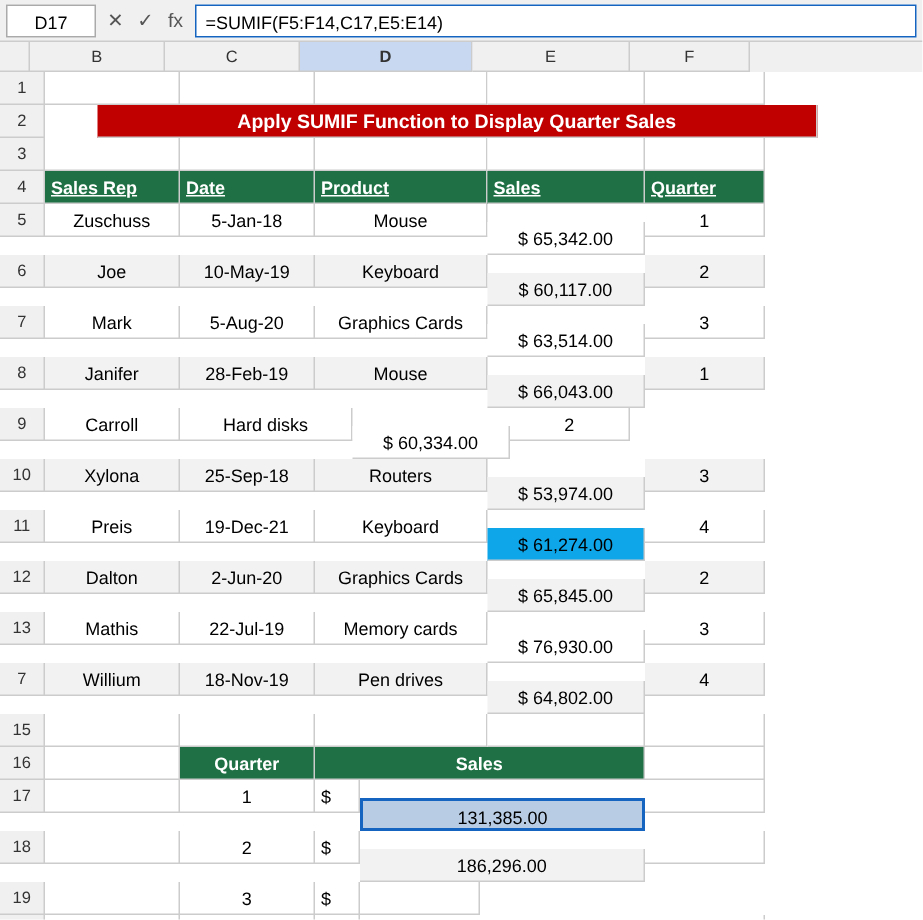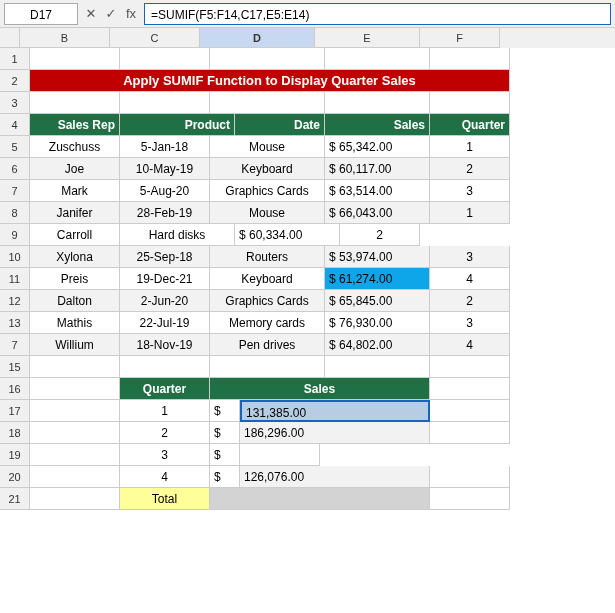--- a/index.html
+++ b/index.html
@@ -16,21 +16,21 @@
     .top-bar {
       display: flex;
       align-items: center;
       height: 28px;
       background: #f0f0f0;
       border-bottom: 1px solid #ccc;
       padding: 0 4px;
       gap: 4px;
     }
     .cell-ref-box {
-      width: 74px;
+      width: 60px;
       height: 22px;
       border: 1px solid #aaa;
       background: #fff;
       text-align: center;
       font-size: 12px;
       line-height: 22px;
       padding: 0 4px;
     }
     .formula-icons {
       display: flex;
@@ -110,21 +110,21 @@
       border-right: 1px solid #ccc;
       border-bottom: 1px solid #ccc;
       font-size: 12px;
       line-height: 22px;
       padding: 0 4px;
       background: #fff;
       overflow: hidden;
       white-space: nowrap;
     }
     .cell-center { text-align: center; }
-    .cell-right { text-align: left; }
+    .cell-right { text-align: center; margin-top: 12px; }
 
     
     .col-a { width: 20px; min-width: 20px; }
     .col-b { width: 90px; min-width: 90px; }
     .col-c { width: 90px; min-width: 90px; }
     .col-d { width: 115px; min-width: 115px; }
     .col-e { width: 105px; min-width: 105px; }
     .col-f { width: 80px; min-width: 80px; }
 
     
@@ -134,21 +134,22 @@
       font-weight: bold;
       font-size: 13px;
       text-align: center;
     }
 
     
     .header-cell {
       background: #1f7145;
       color: #fff;
       font-weight: bold;
-      text-align: right;
+      text-align: left;
+      text-decoration: underline;
     }
 
     
     .sum-header {
       background: #1f7145;
       color: #fff;
       font-weight: bold;
       text-align: center;
     }
     .total-label {
@@ -193,37 +194,37 @@
     <div class="row-num">1</div>
     <div class="cell col-b"></div>
     <div class="cell col-c"></div>
     <div class="cell col-d"></div>
     <div class="cell col-e"></div>
     <div class="cell col-f"></div>
   </div>
 
   <div class="sheet-row">
     <div class="row-num">2</div>
-    <div class="cell col-b title-cell" style="width:480px; min-width:480px; font-size:13px;">Apply SUMIF Function to Display Quarter Sales</div>
+    <div class="cell col-b title-cell" style="width:480px; min-width:480px; font-size:13px;margin-left:35px;">Apply SUMIF Function to Display Quarter Sales</div>
   </div>
 
   <div class="sheet-row">
     <div class="row-num">3</div>
     <div class="cell col-b"></div>
     <div class="cell col-c"></div>
     <div class="cell col-d"></div>
     <div class="cell col-e"></div>
     <div class="cell col-f"></div>
   </div>
 
   <div class="sheet-row">
     <div class="row-num">4</div>
     <div class="cell col-b header-cell">Sales Rep</div>
+    <div class="cell col-c header-cell">Date</div>
     <div class="cell col-d header-cell">Product</div>
-    <div class="cell col-c header-cell">Date</div>
     <div class="cell col-e header-cell">Sales</div>
     <div class="cell col-f header-cell">Quarter</div>
   </div>
 
   <div id="data-rows">
       <div class="sheet-row">
       <div class="row-num">5</div>
       <div class="cell col-b cell-center" style="background:#fff">Zuschuss</div>
       <div class="cell col-c cell-center" style="background:#fff">5-Jan-18</div>
       <div class="cell col-d cell-center" style="background:#fff">Mouse</div>

